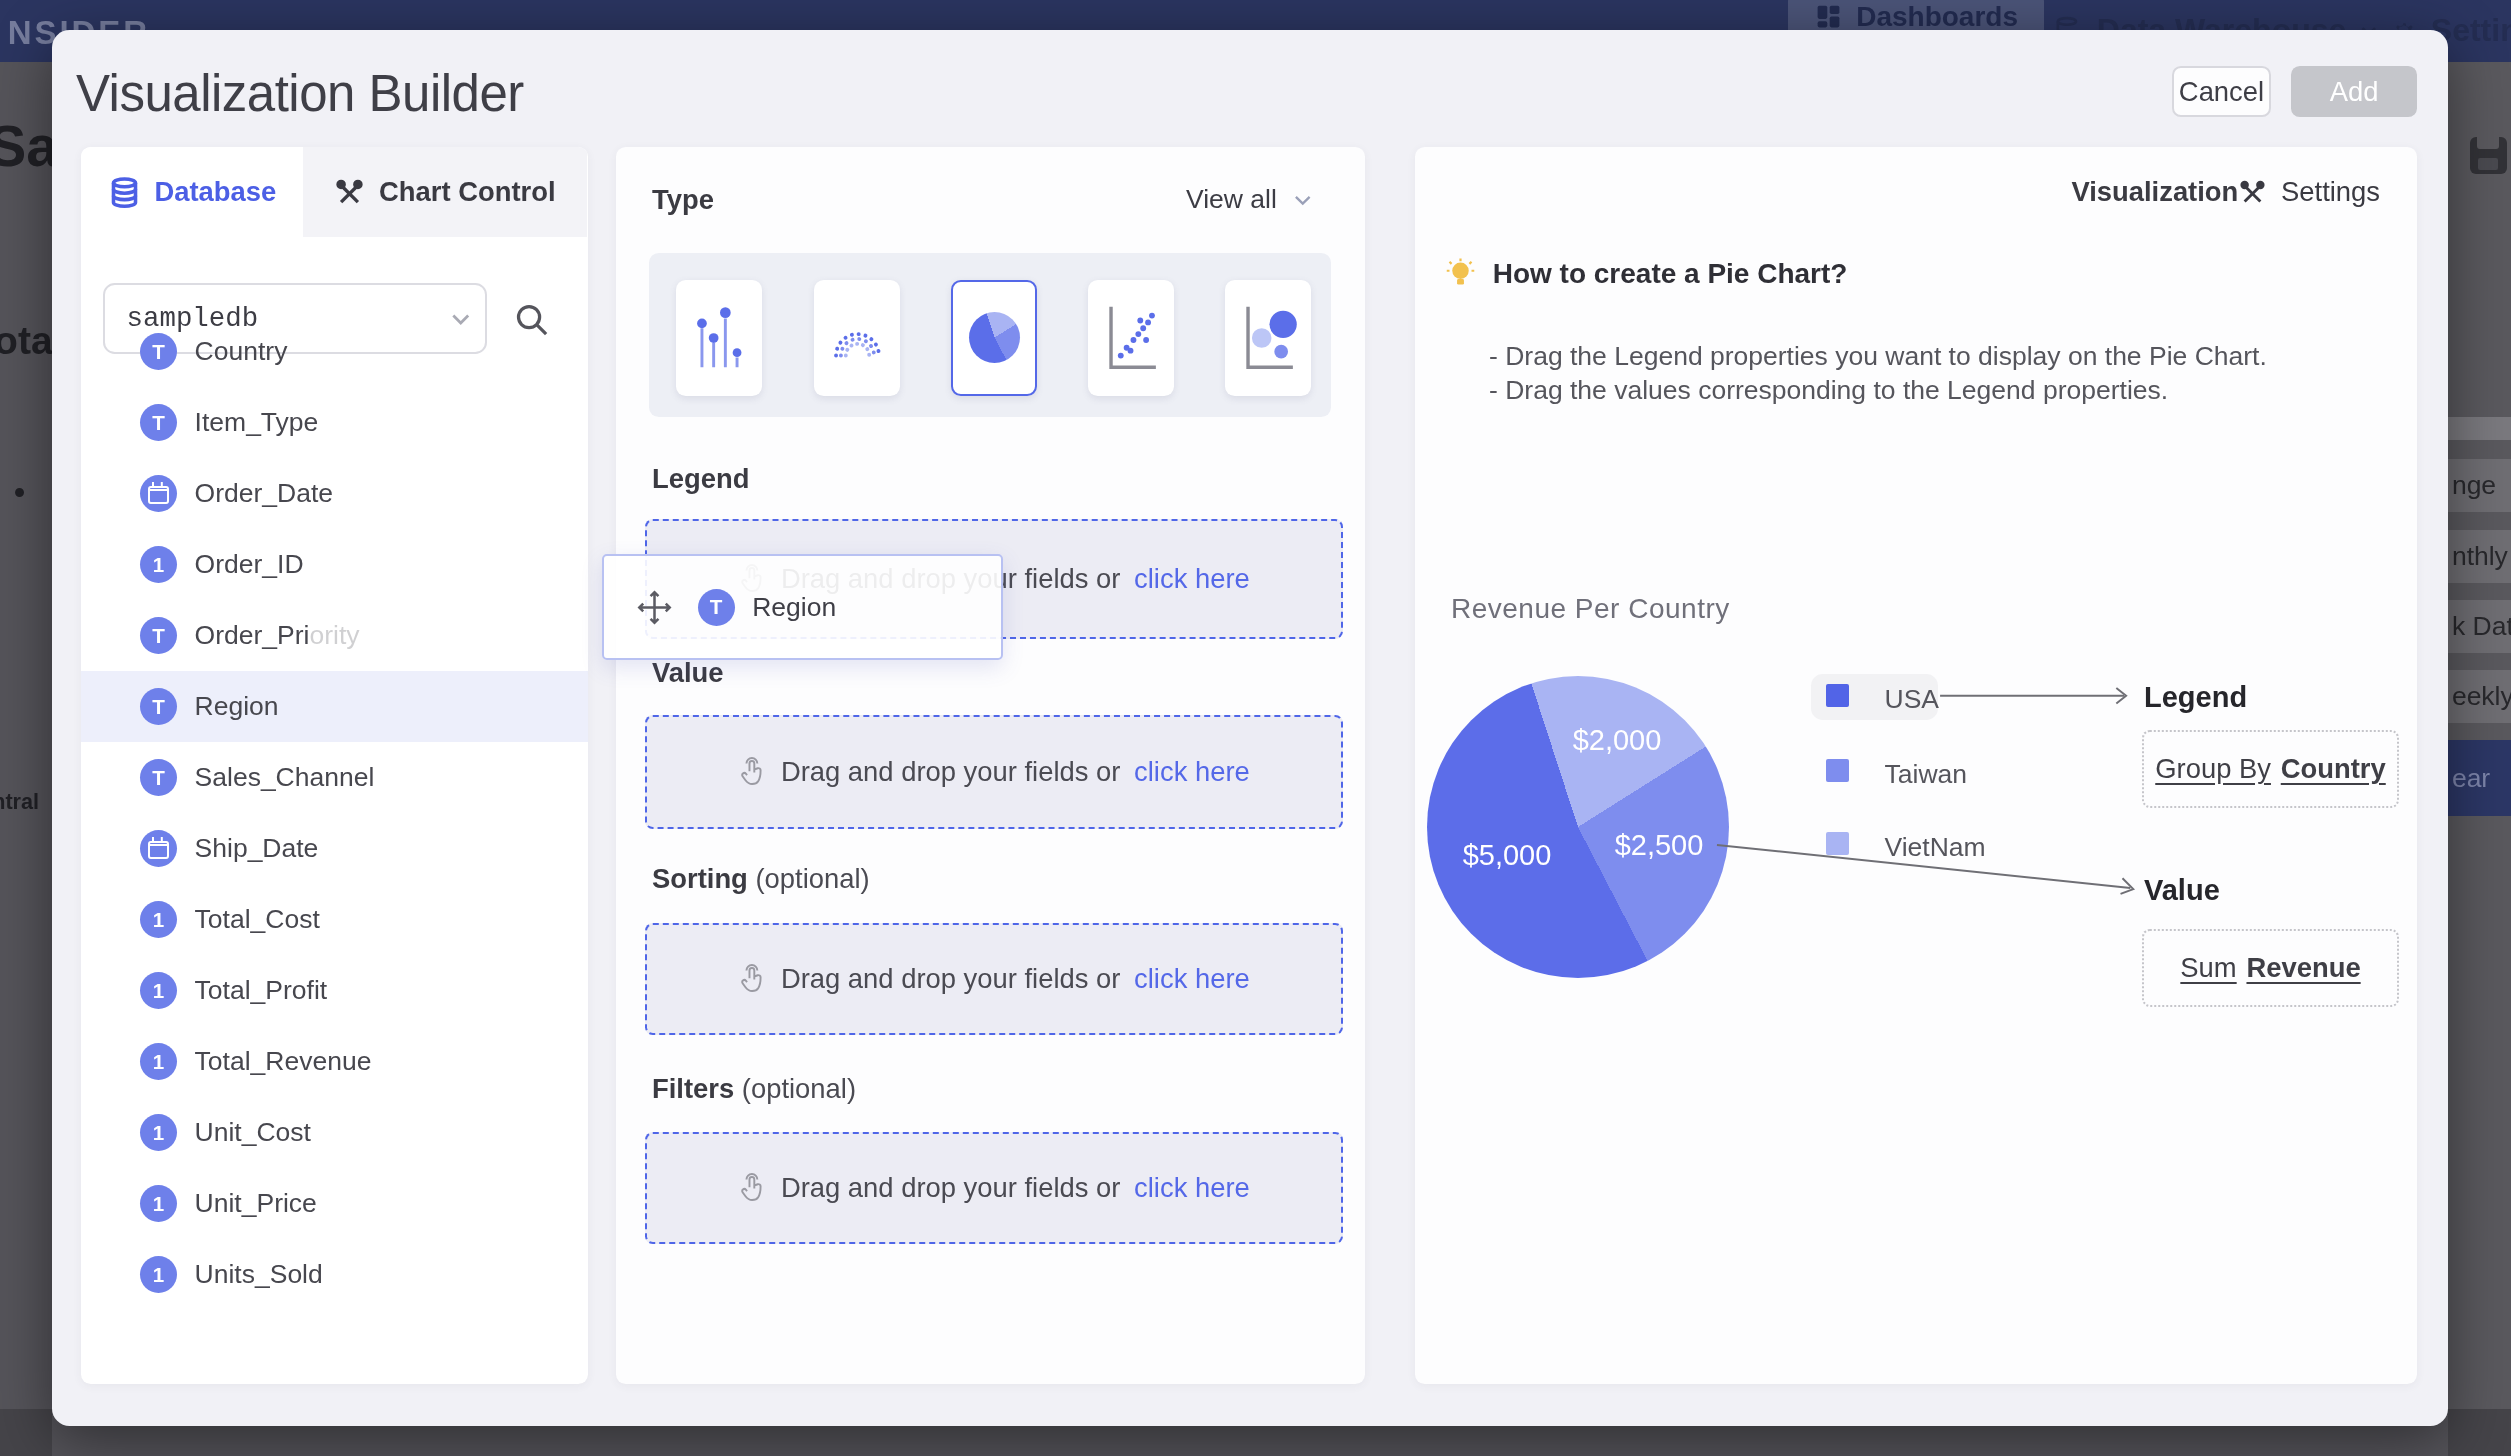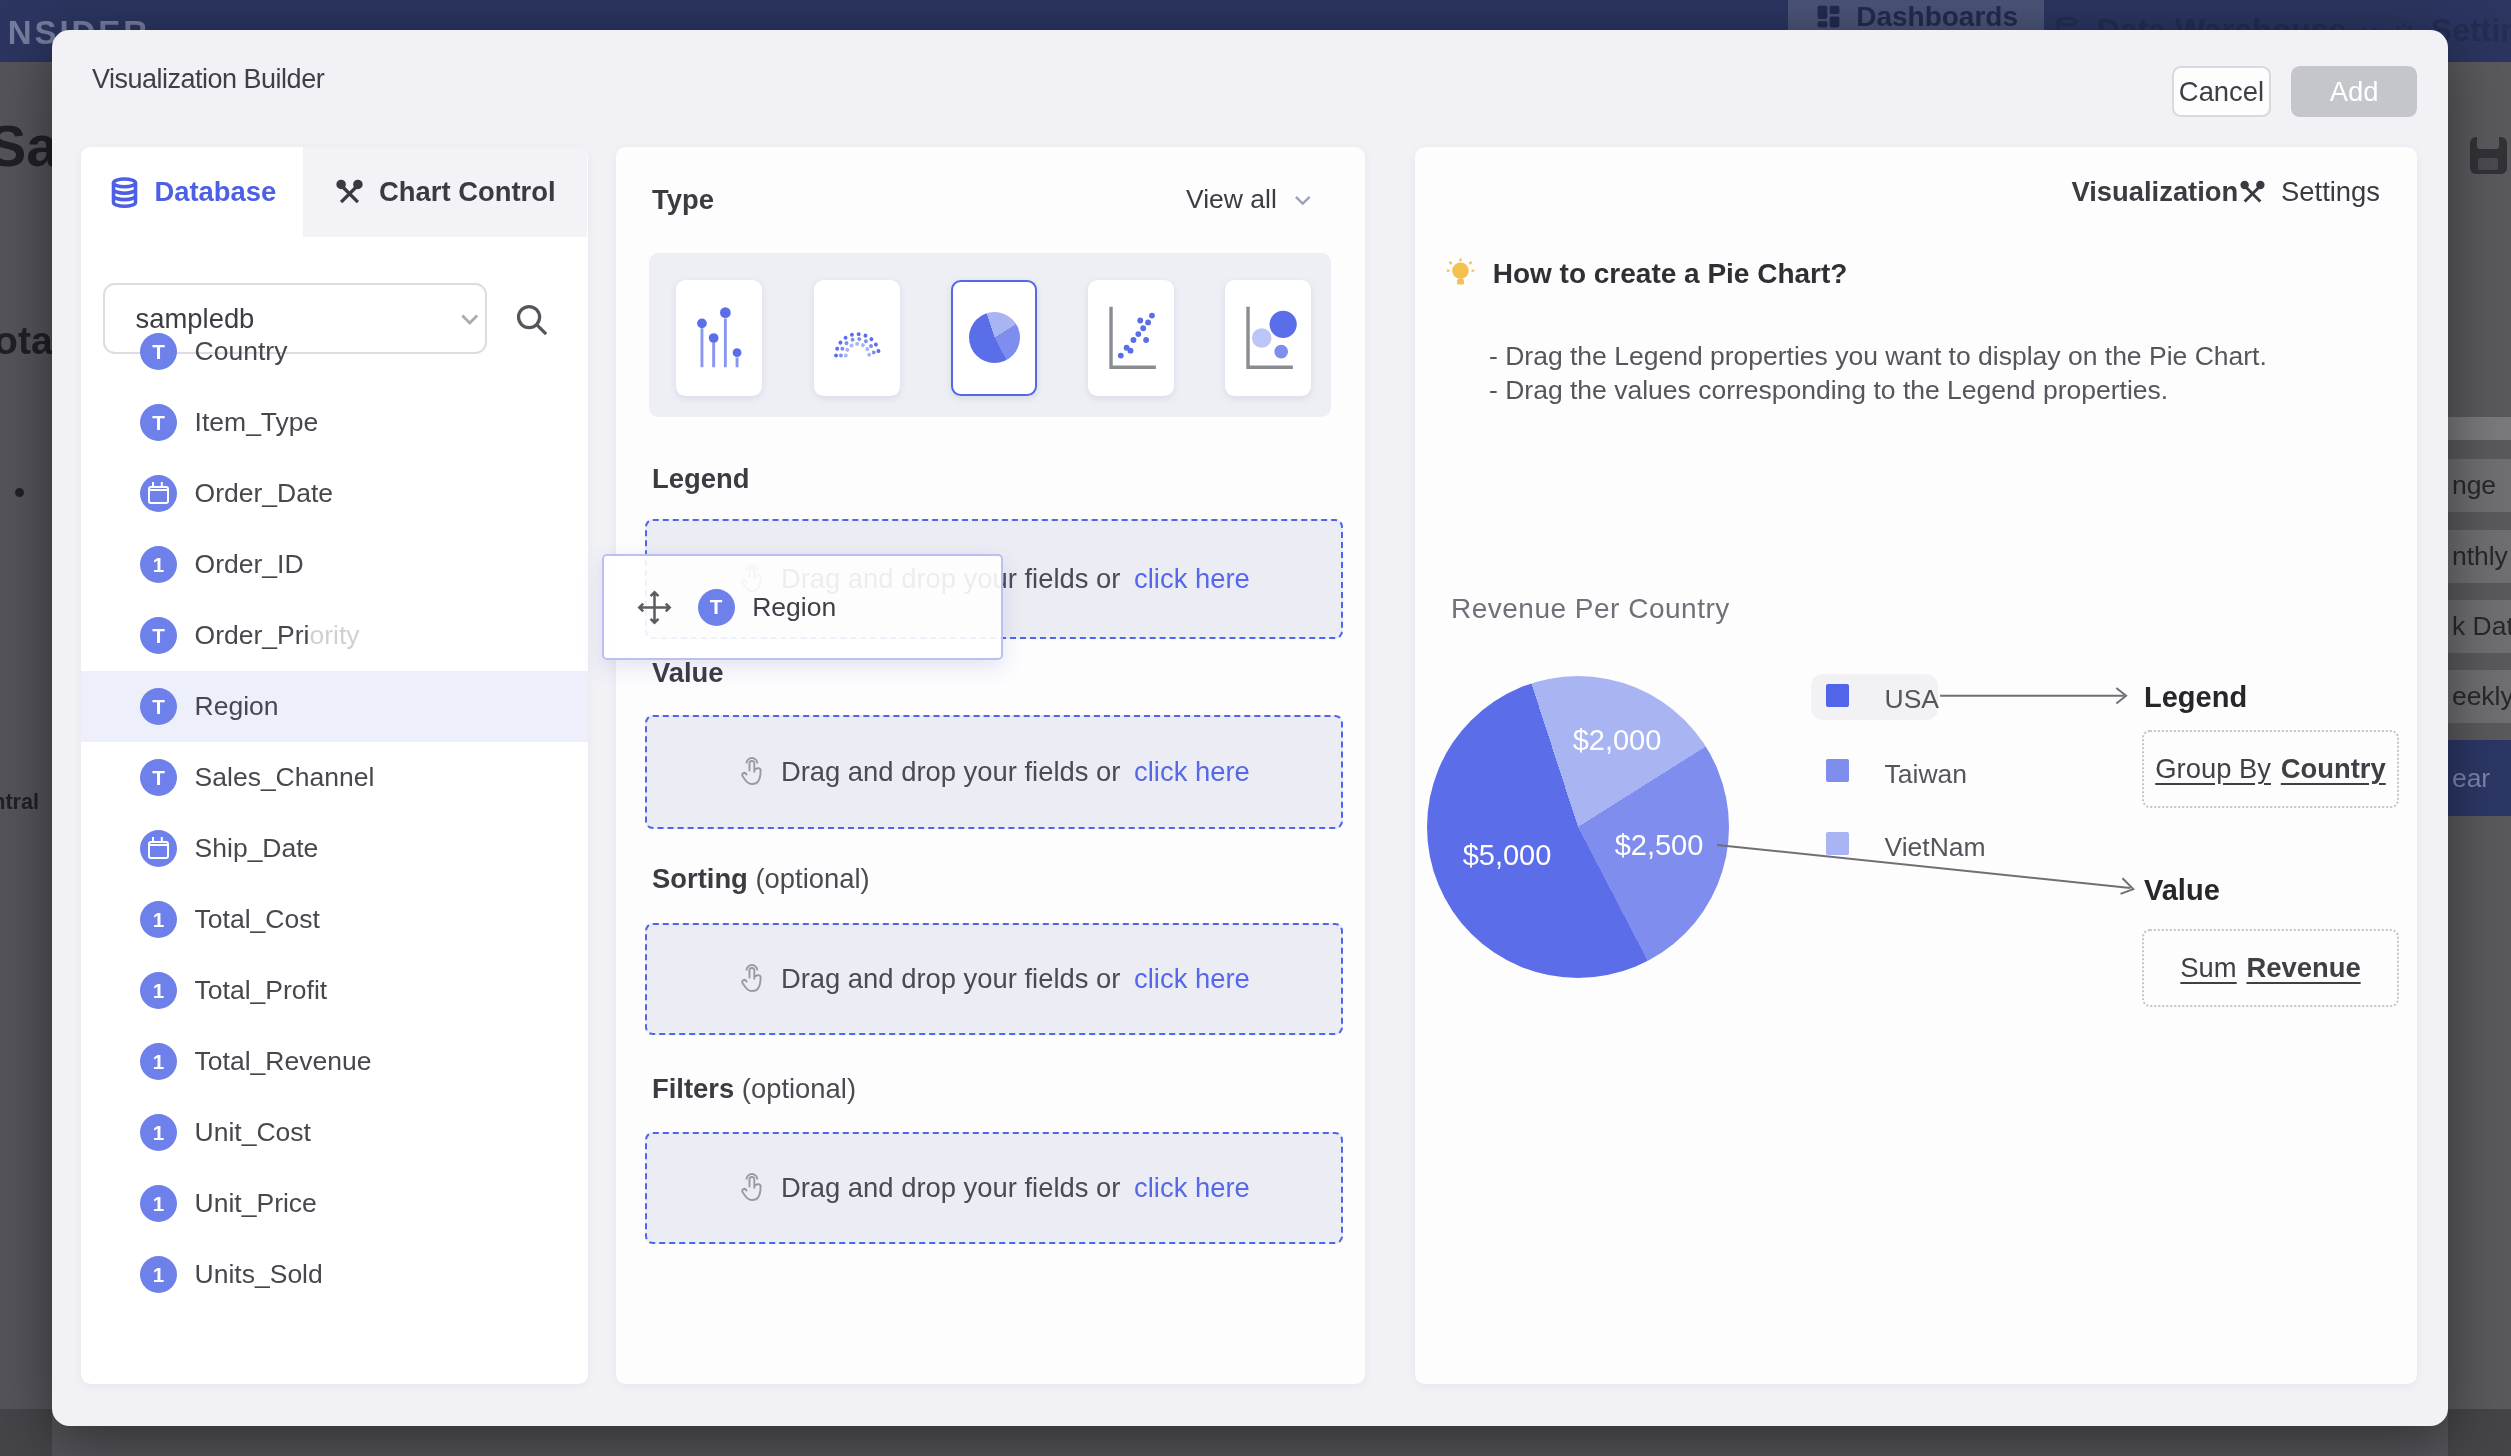--- a/index.html
+++ b/index.html
@@ -21,38 +21,38 @@
   .r-row{left:0;width:69px;height:53px;background:#6f6e73;color:#28282c;font-size:26.5px;
          display:flex;align-items:center;padding-left:3.9px;box-sizing:border-box;white-space:nowrap;overflow:hidden}
   .r-row.sel{background:#2c3766;color:#7d85ab;height:76px}
   .floppy{left:21.6px;top:75px;width:37px;height:37px;background:#323237;border-radius:5.9px}
   .floppy:before{content:"";position:absolute;left:7.8px;top:0;width:21.6px;height:11.8px;background:#5a595e;border-radius:0 0 2.9px 2.9px}
   .floppy:after{content:"";position:absolute;left:8.8px;bottom:3.9px;width:19.6px;height:11.8px;background:#4a4a50;border-radius:2px}
 
   
   .modal{left:52px;top:30px;width:2396px;height:1396px;background:#f1f1f6;border-radius:17.6px;z-index:5;
          box-shadow:0 13.7px 59px rgba(0,0,0,.45)}
-  .modal-title{left:40px;top:34px;font-size:27px;font-weight:500;color:#3f3f47;letter-spacing:-0.5px}
+  .modal-title{left:24px;top:34px;font-size:51px;font-weight:500;color:#3f3f47;letter-spacing:-0.5px}
   .btn{height:51px;border-radius:8.8px;display:flex;align-items:center;justify-content:center;font-size:27.4px;box-sizing:border-box}
   .btn-cancel{left:2120px;top:36px;width:99px;background:#fdfdfe;border:2px solid #d8d8de;color:#3e3e46}
   .btn-add{left:2239px;top:36px;width:126px;background:#c5c6cb;color:#ffffff}
 
   .panel{top:117px;height:1237px;background:#fdfdfe;border-radius:9.8px;box-shadow:0 2px 9.8px rgba(60,60,90,.06);overflow:hidden}
   .panel-left{left:29px;width:507px;background:#ffffff}
   .panel-mid{left:564px;width:749px}
   .panel-right{left:1363px;width:1002px}
 
   
   .tab{top:0;height:90px;display:flex;align-items:center;justify-content:center;gap:13.7px;font-size:27.4px;font-weight:bold}
   .tab-db{left:0;width:222px;background:#ffffff;color:#4c5fe5}
   .tab-cc{left:222px;width:284px;background:#f3f3f7;color:#3a3a42}
   .search-wrap{left:21.6px;top:136px;width:384px;height:71px;border:2px solid #dcdce2;border-radius:11.8px;background:#fff;
                display:flex;align-items:center;box-sizing:border-box}
-  .search-wrap input{border:0;outline:none;font-size:27.4px;color:#3c3c44;margin-left:29px;width:284px;background:transparent;
-                     font-family:Liberation Sans, sans-serif}
+  .search-wrap input{border:0;outline:none;font-size:27.4px;color:#3c3c44;margin-left:20px;width:284px;background:transparent;
+                     font-family:Liberation Mono, monospace}
   .fieldlist{left:0;top:169px;width:507px}
   .fieldrow{height:71px;display:flex;align-items:center}
   .fieldrow.hl{background:#edeffb}
   .badge{width:37px;height:37px;border-radius:50%;background:#6e80ea;margin-left:59px;flex:0 0 auto;
          display:flex;align-items:center;justify-content:center;color:#fff;font-size:20.6px;font-weight:bold}
   .flabel{margin-left:17.6px;font-size:26.5px;color:#47474e}
   .faint{opacity:.25}
   .cal{width:16.7px;height:13.7px;border:2px solid #fff;border-radius:2.9px;position:relative;margin-top:2.9px}
   .cal:before{content:"";position:absolute;top:-5.9px;left:2px;width:2px;height:3.9px;background:#fff;box-shadow:8.8px 0 0 #fff}
   .cal:after{content:"";position:absolute;top:1px;left:0;right:0;height:2px;background:#fff}

